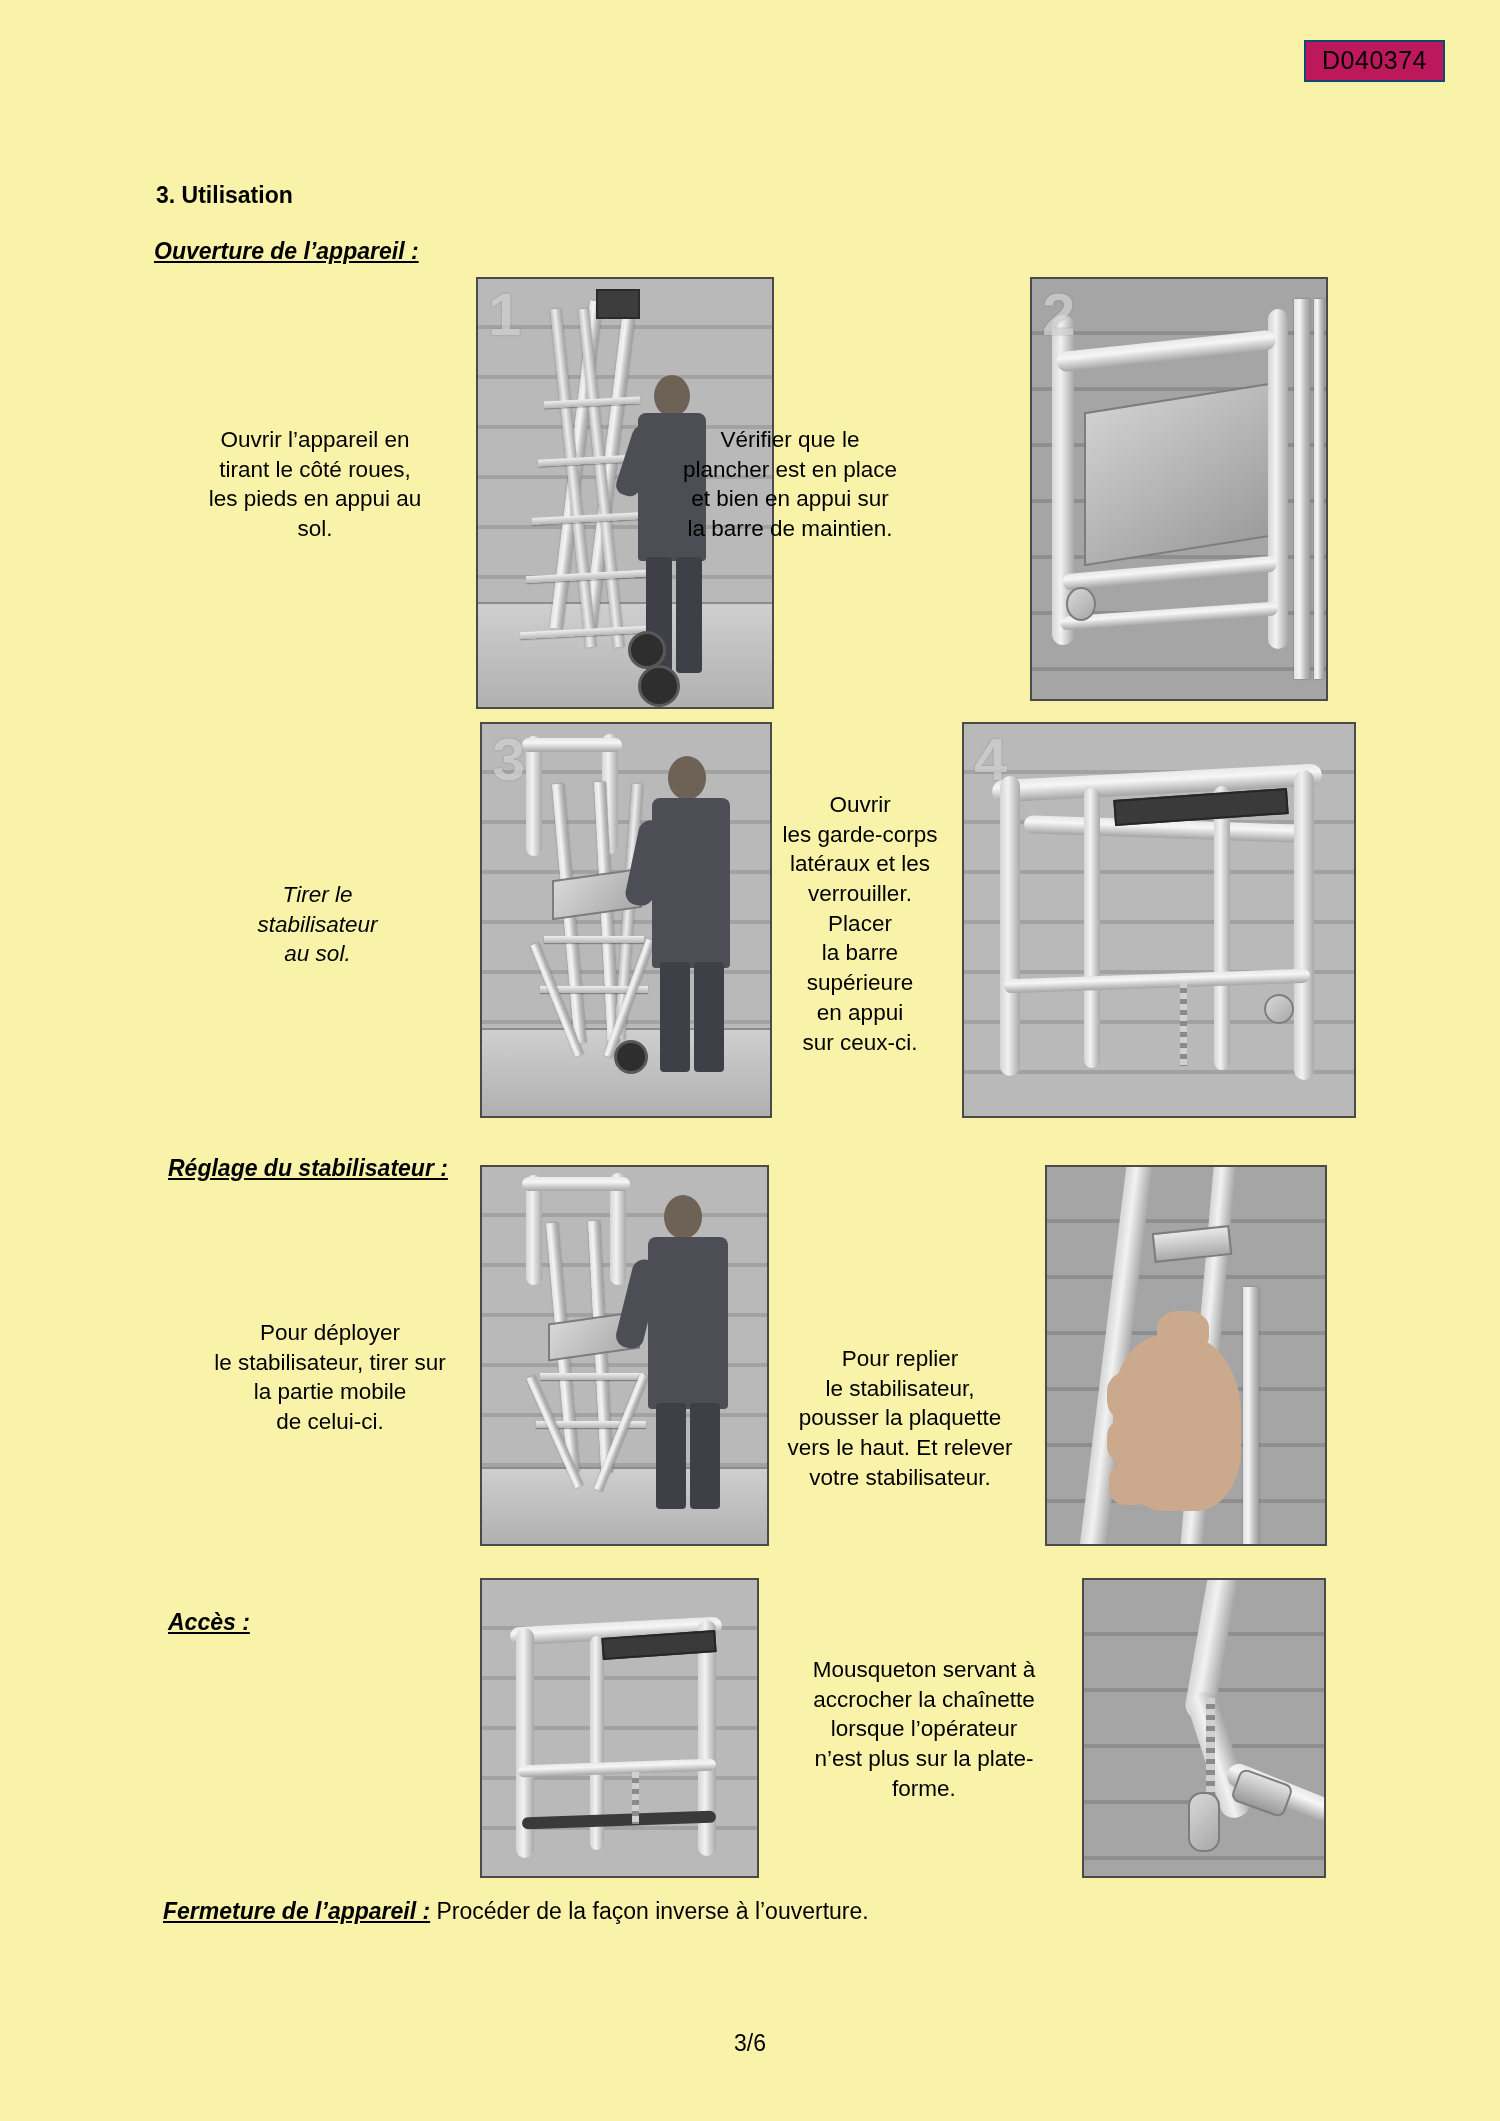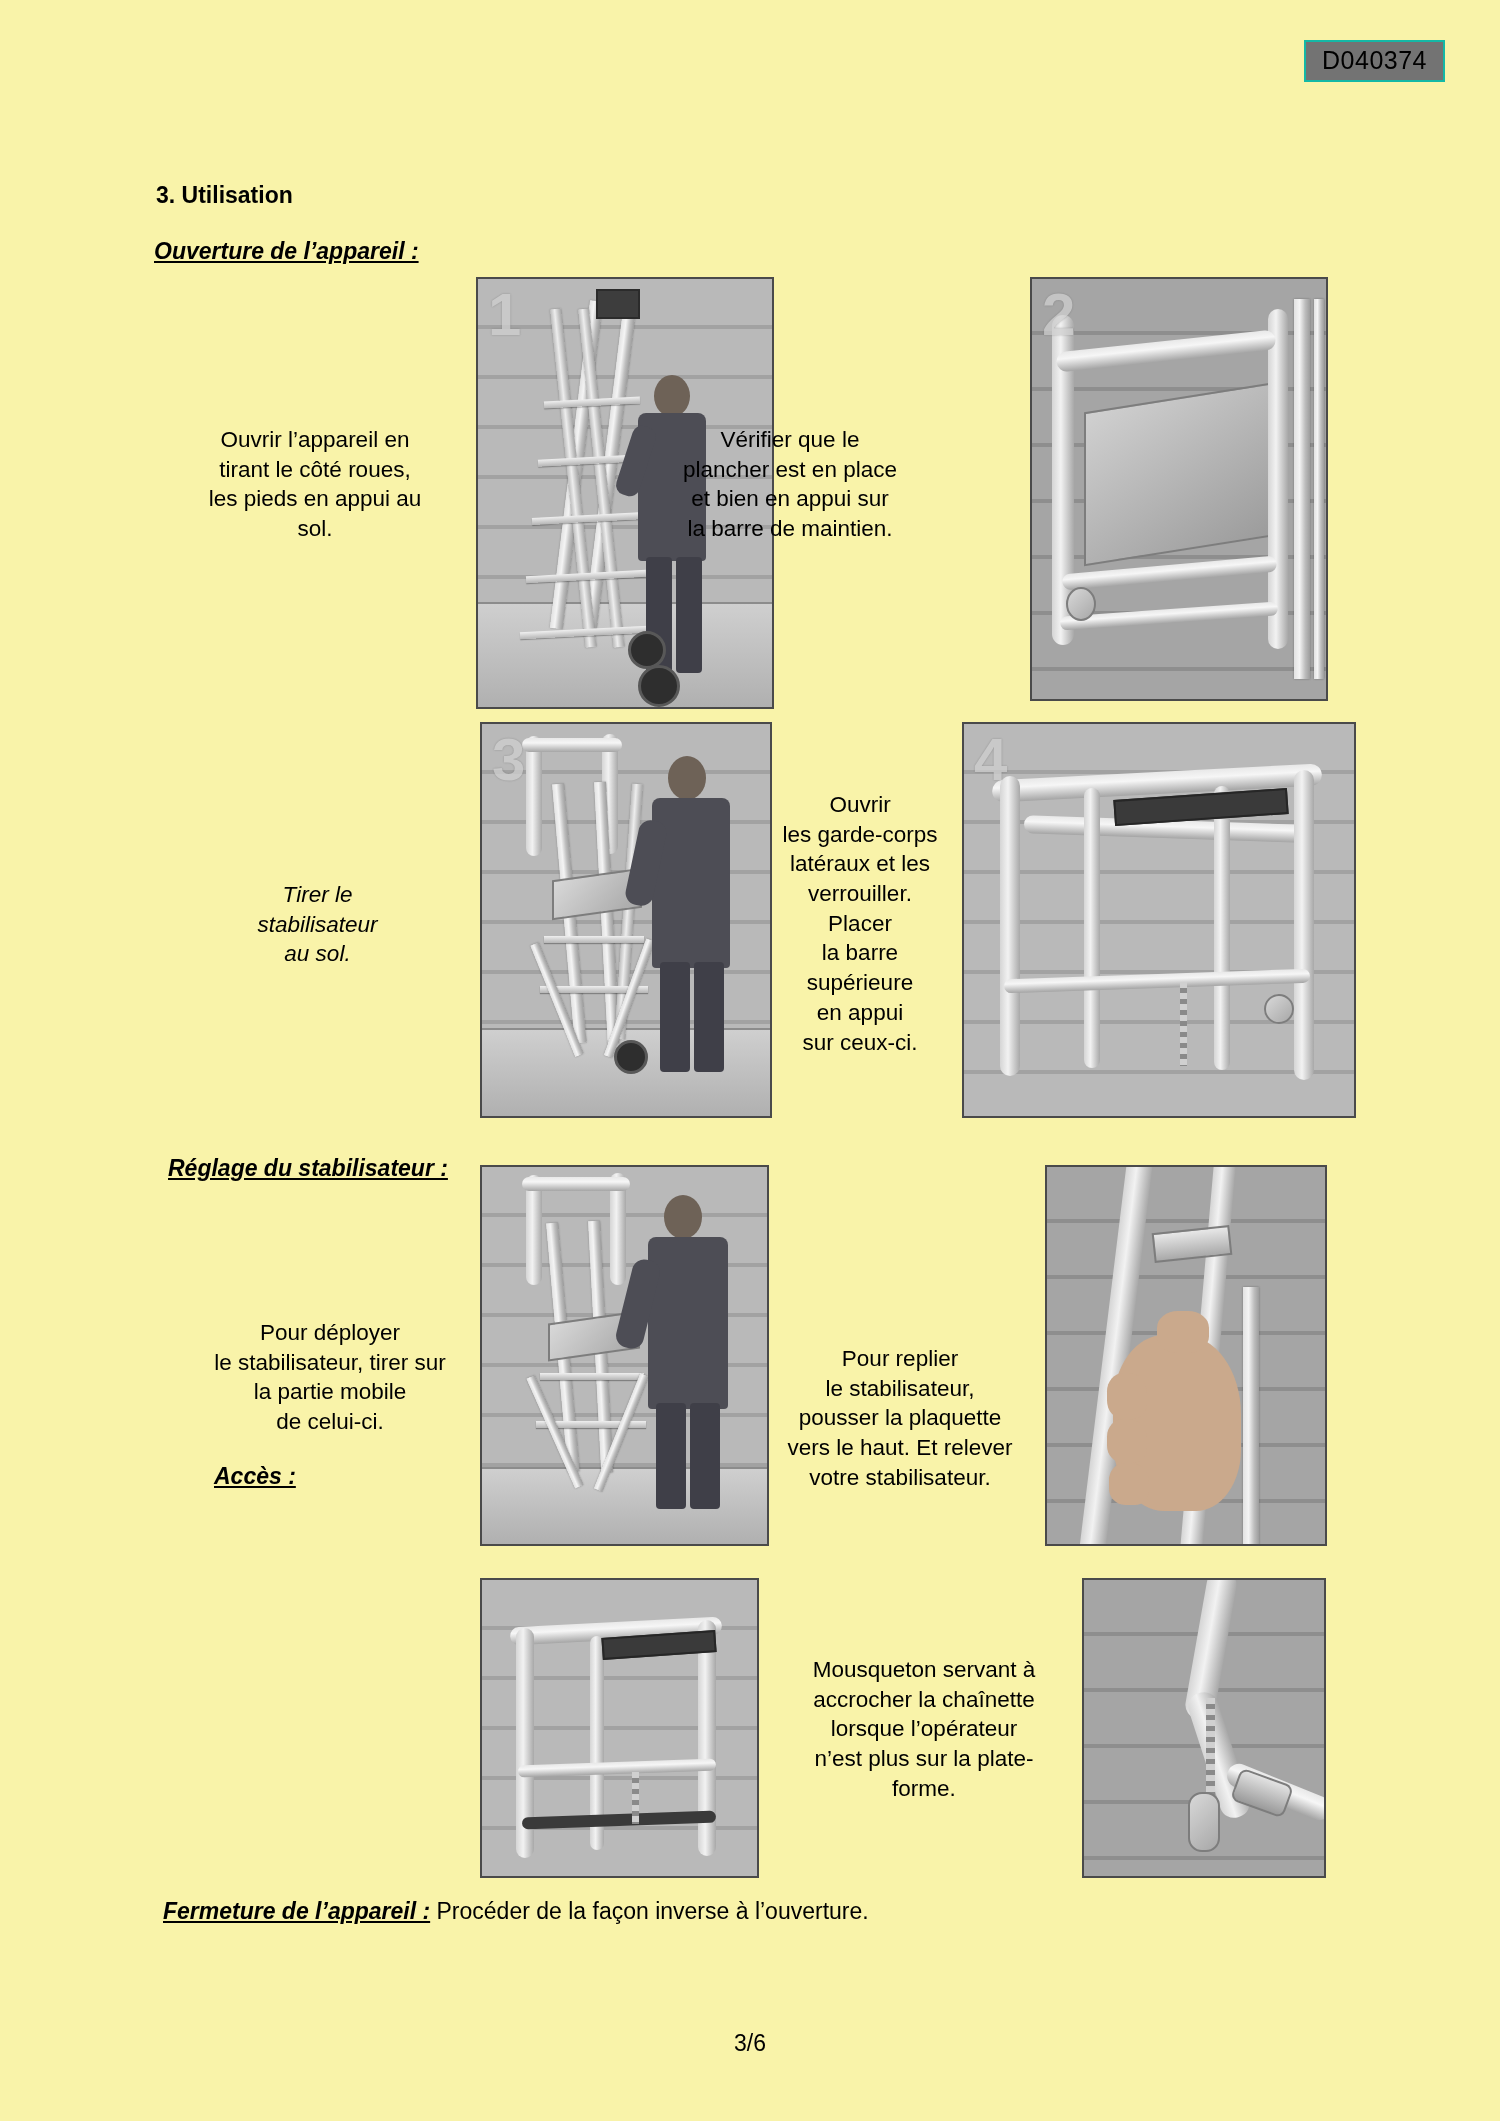--- a/index.html
+++ b/index.html
@@ -20,22 +20,22 @@
     width: 1500px;
     height: 2121px;
     background: #f9f3a9;
     box-sizing: border-box;
   }
   
   .doc-code {
     position: absolute;
     top: 40px;
     right: 55px;
-    border: 2px solid #14b8a6;
-    background: #737373;
+    border: 2px solid #0c4a6e;
+    background: #be185d;
     padding: 6px 16px 7px 16px;
     font-size: 25px;
     letter-spacing: 0.5px;
     line-height: 1;
   }
   
   .section-title {
     position: absolute;
     left: 156px;
     top: 182px;
@@ -47,21 +47,21 @@
 
   .sub-title {
     position: absolute;
     font-size: 23px;
     font-weight: bold;
     font-style: italic;
     text-decoration: underline;
   }
   #sub-ouverture { left: 154px; top: 238px; }
   #sub-reglage   { left: 168px; top: 1155px; }
-  #sub-acces     { left: 168px; top: 1463px; margin-left: 46px; }
+  #sub-acces     { left: 168px; top: 1609px; }
 
   .closing {
     position: absolute;
     left: 163px;
     top: 1898px;
     font-size: 23px;
   }
   .closing .lead {
     font-weight: bold;
     font-style: italic;

